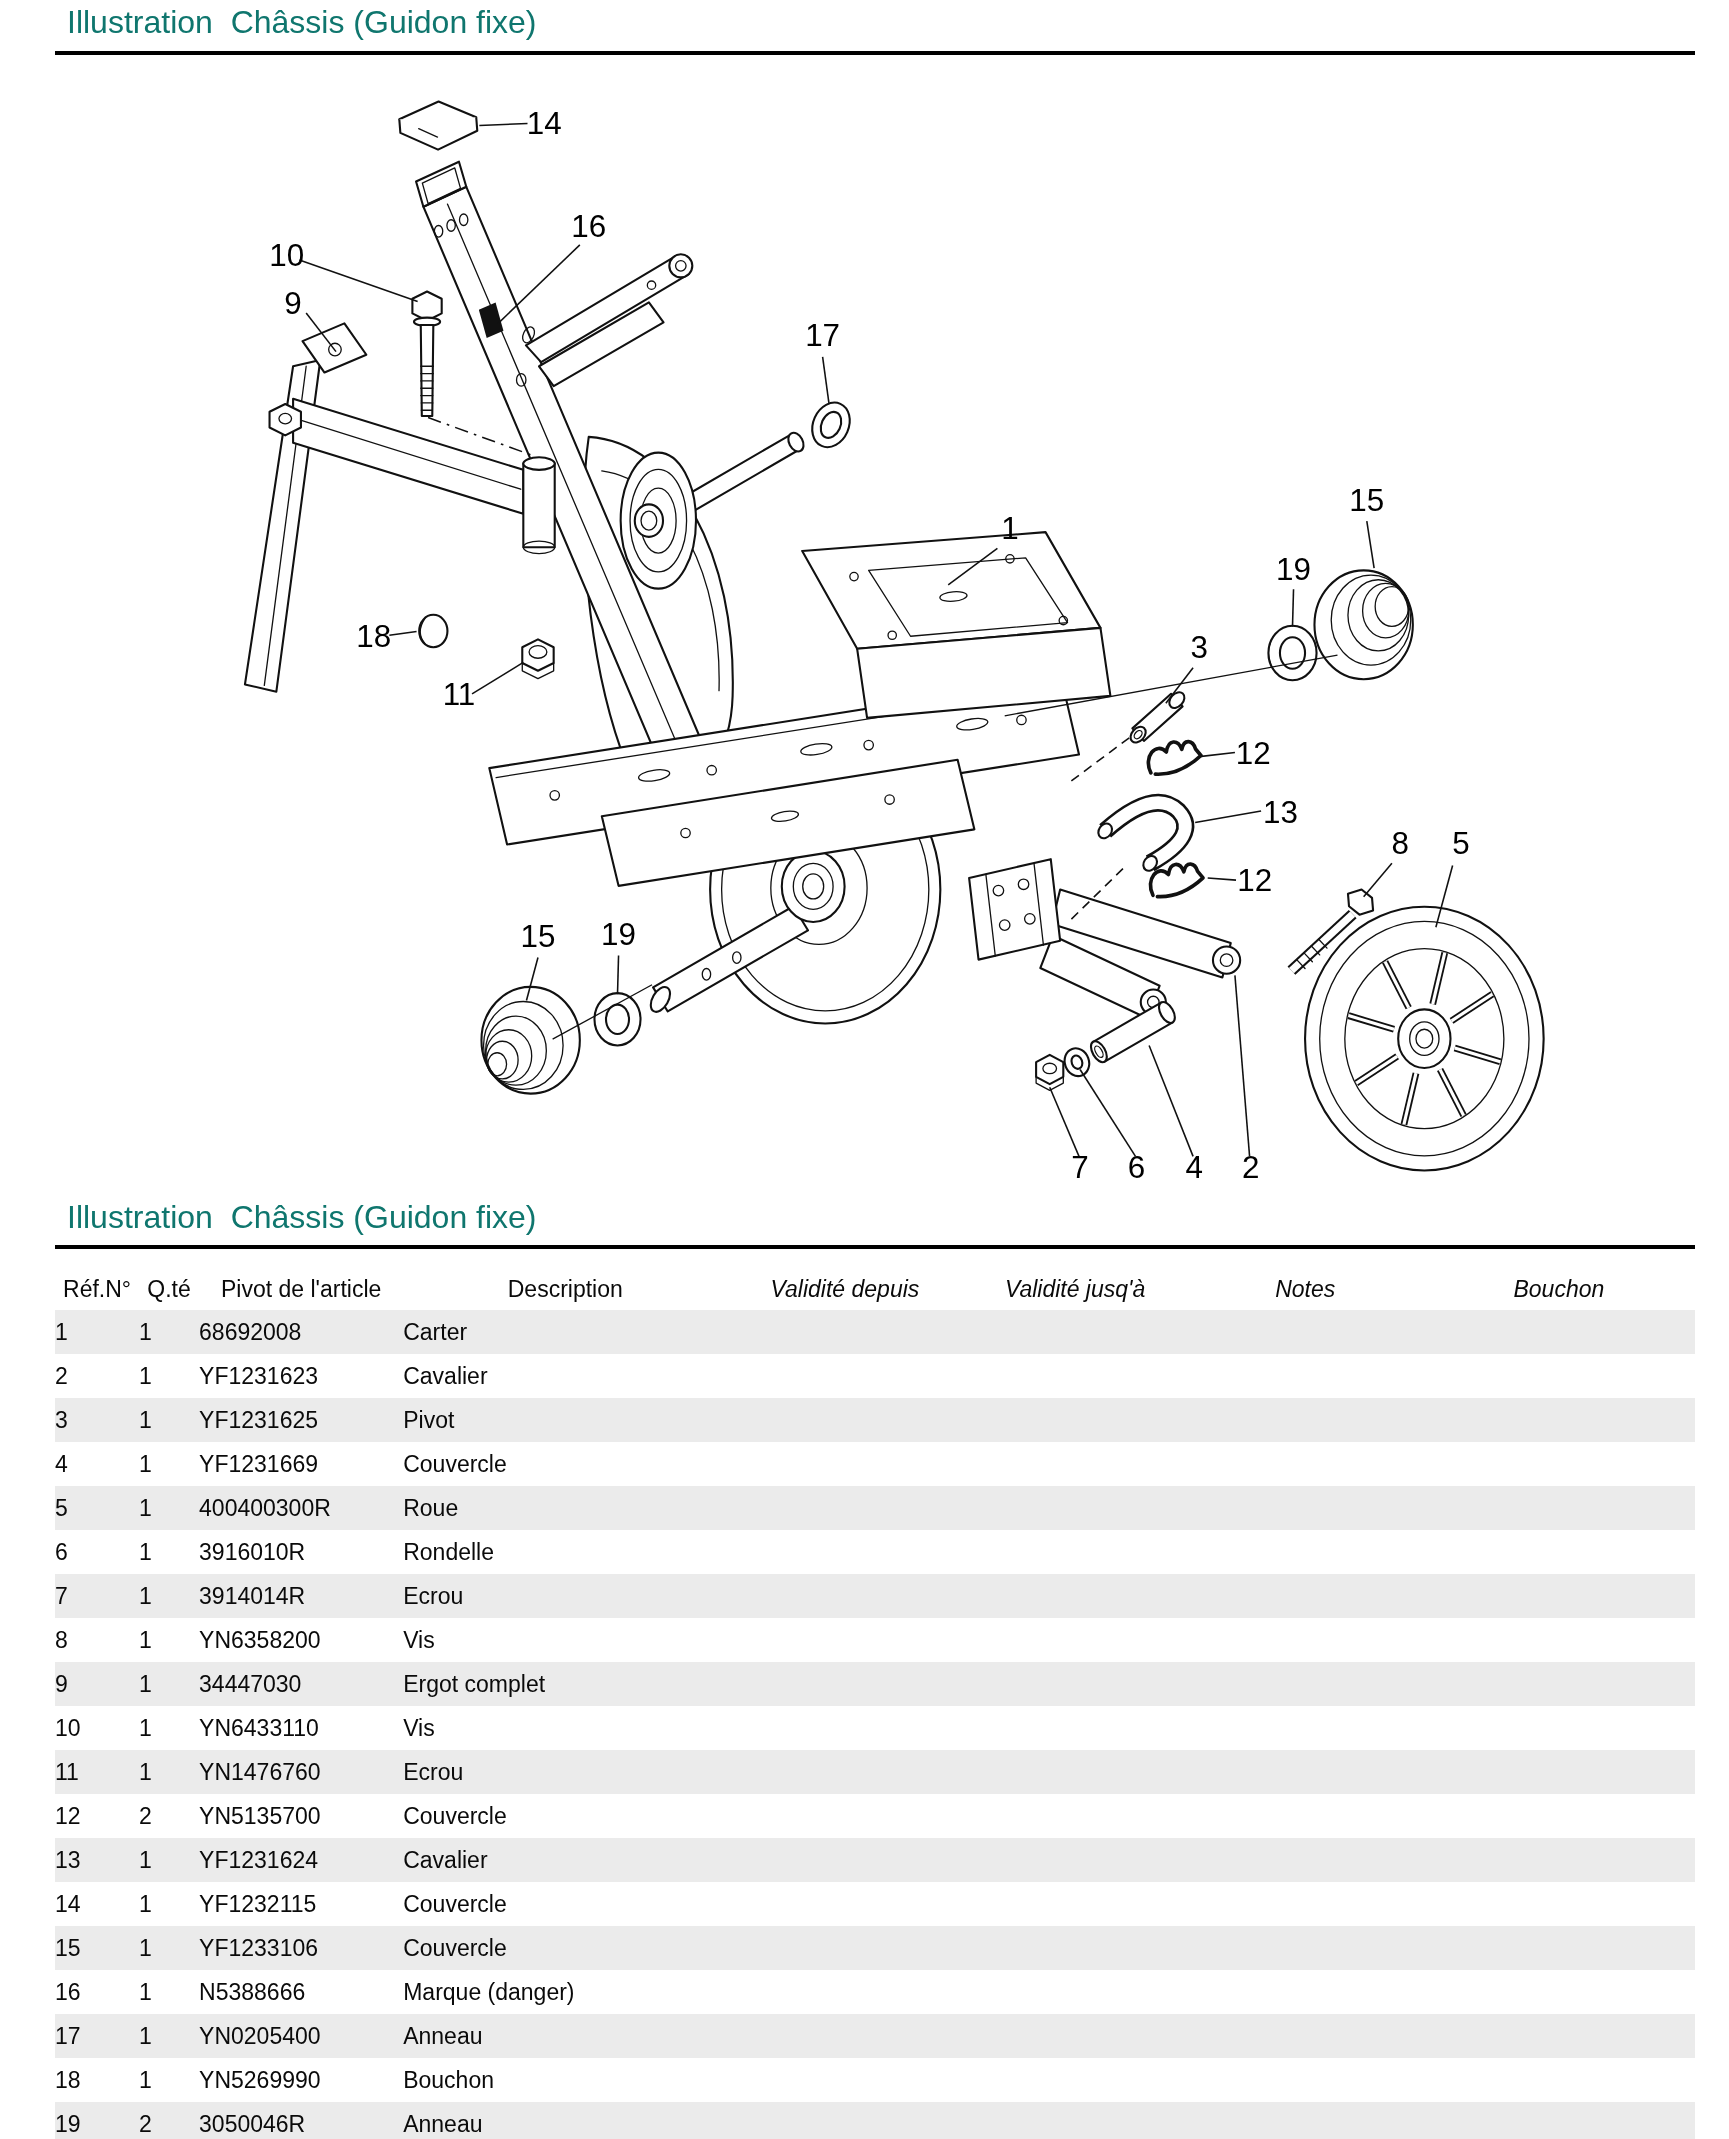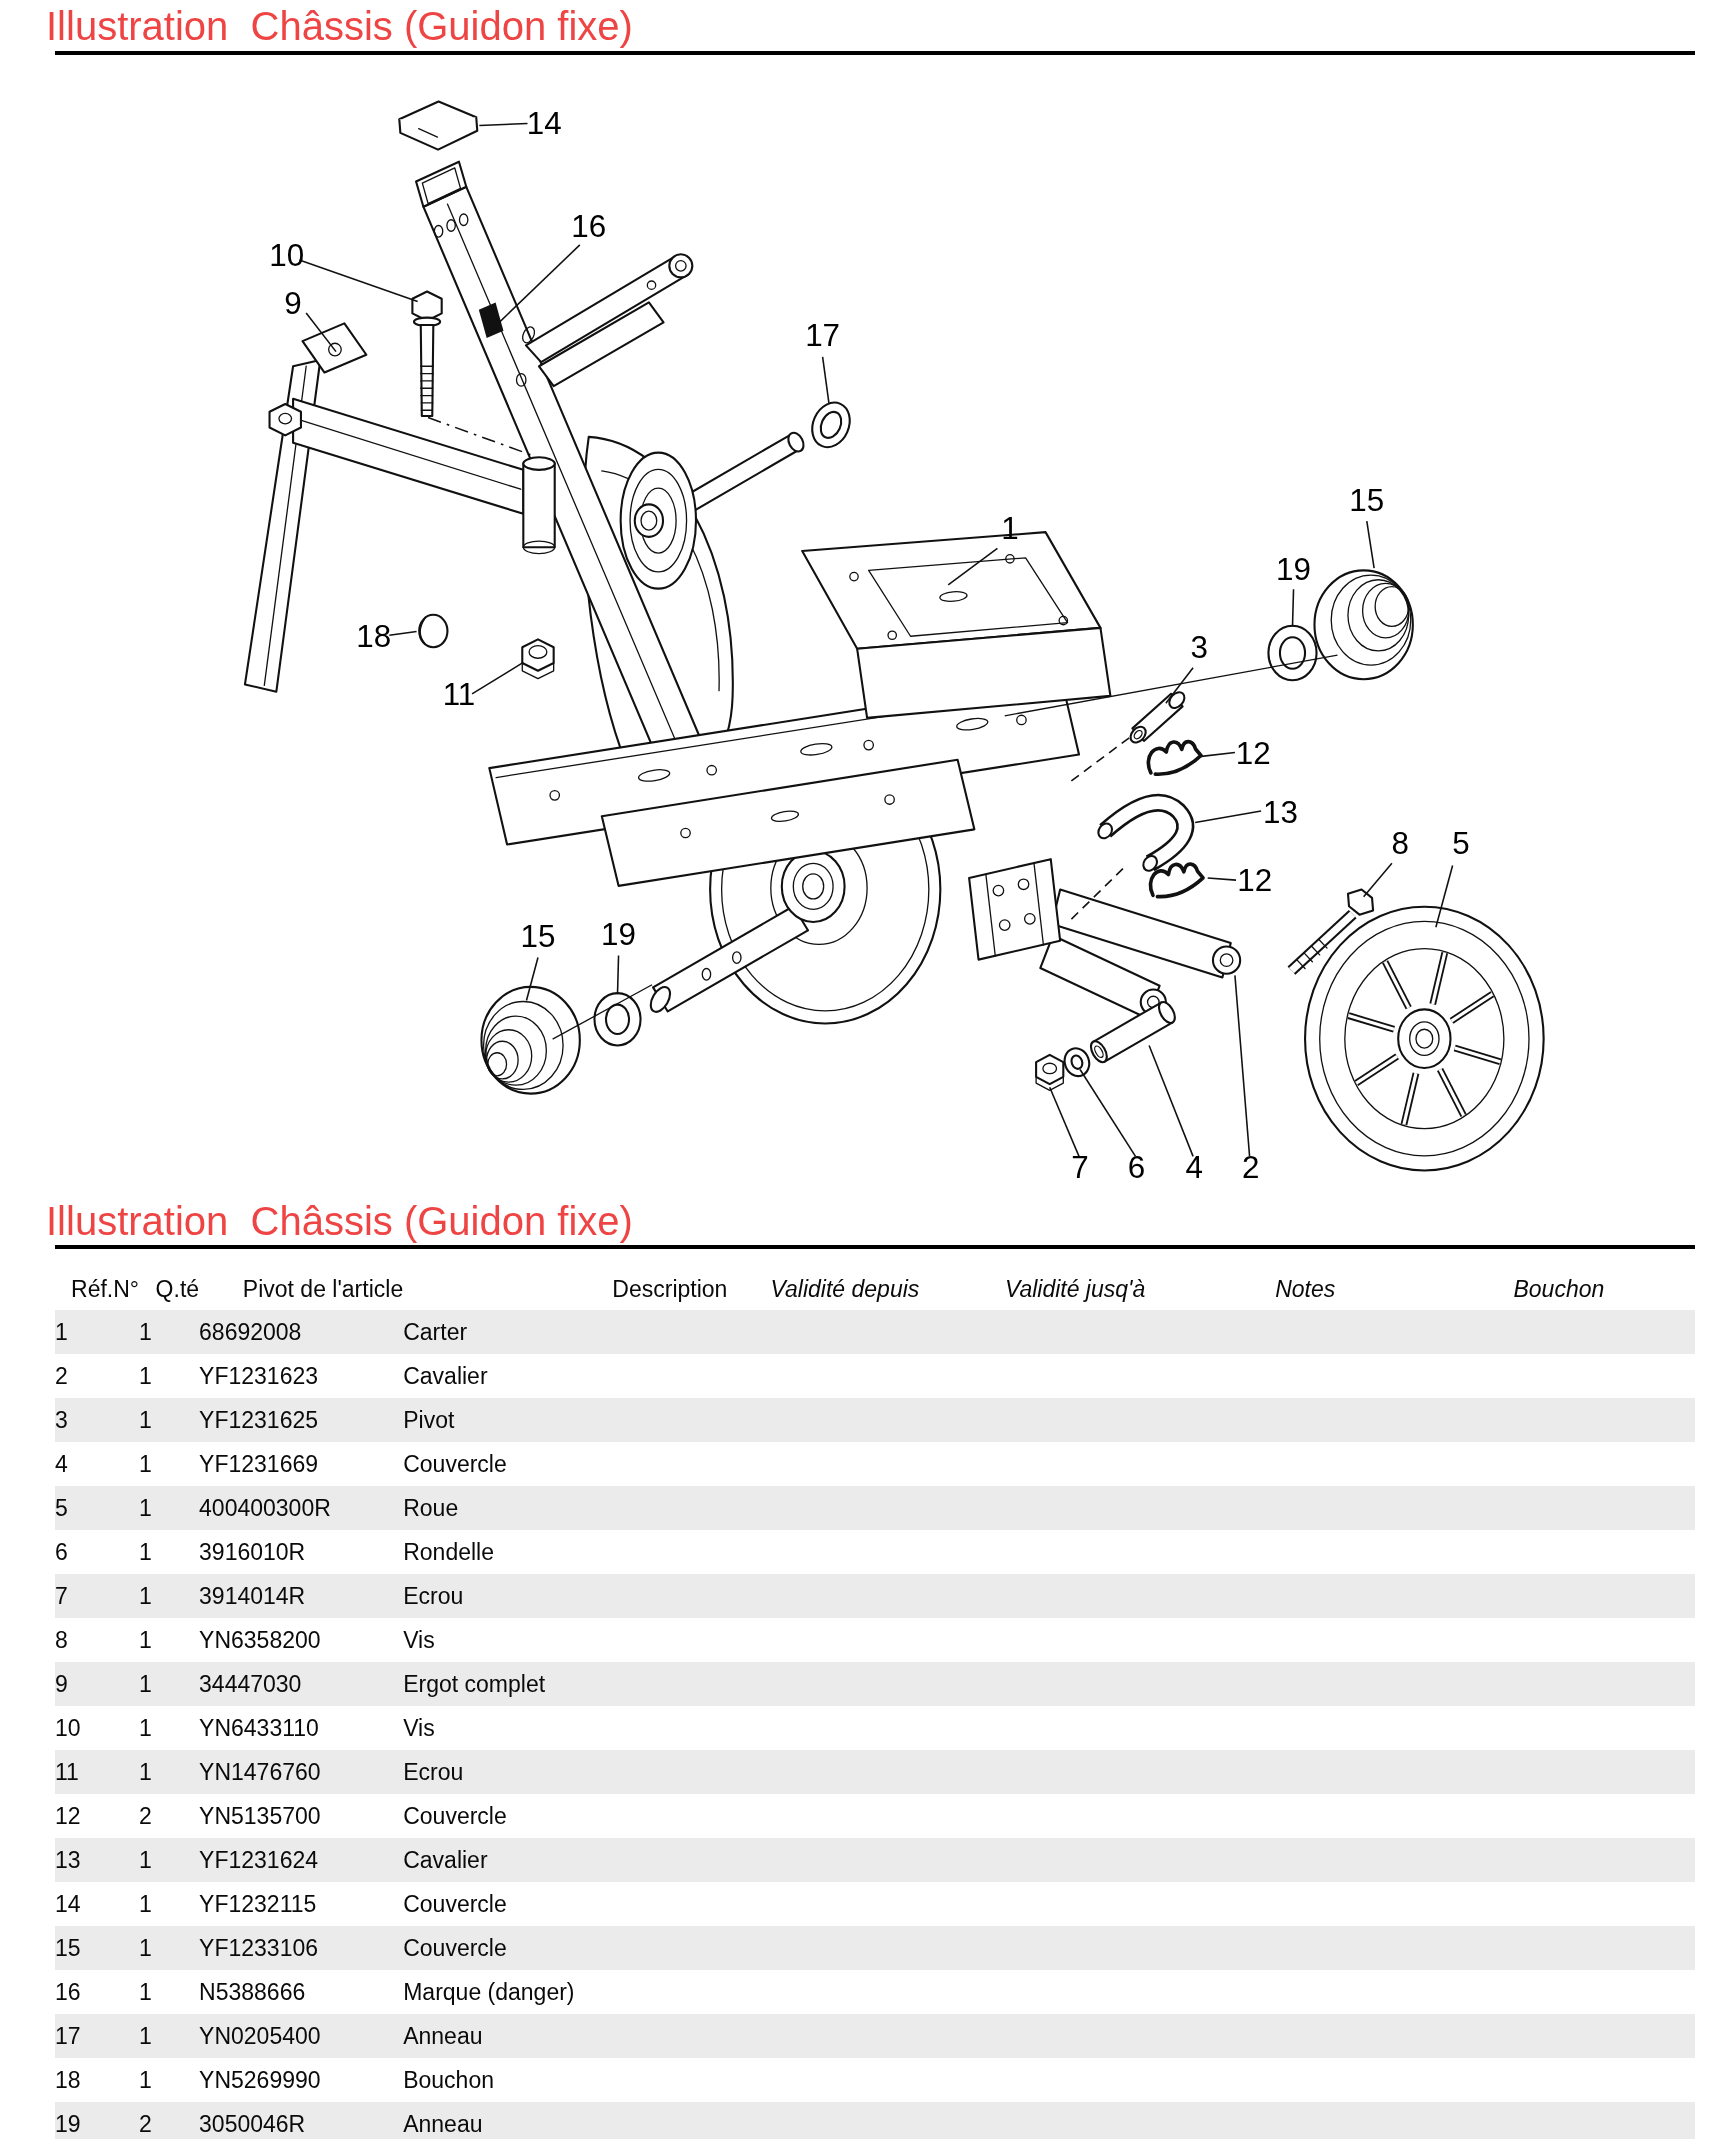--- a/index.html
+++ b/index.html
@@ -1,38 +1,38 @@
 <!DOCTYPE html>
 <html style="font-size:8.4px"><head>
 <meta charset="utf-8">
 <style>
   html,body{margin:0;padding:0;background:#fff;}
   body{width:1730px;height:2140px;overflow:hidden;position:relative;
        font-family:"Liberation Sans",sans-serif;color:#111;}
   .page{position:absolute;inset:0;background:#fff;}
-  .title{position:absolute;left:46px;width:1640px;font-size:40px;color:#ef4444;
+  .title{position:absolute;left:67px;width:1640px;font-size:32px;color:#0f766e;
          white-space:pre;letter-spacing:0px;}
   .title1{top:4.2px;}
   .title2{top:1199px;}
   .rule{position:absolute;left:55px;width:1640px;height:3.7px;background:#000;}
   .rule1{top:51px;}
   .rule2{top:1245px;}
   svg.diagram{position:absolute;left:0;top:0;}
   .o{fill:none;stroke:#111;stroke-width:4;stroke-linejoin:round;stroke-linecap:round;}
   .w{fill:#fff;stroke:#111;stroke-width:4;stroke-linejoin:round;}
   .t{stroke-width:2.5;}
   .blk{fill:#111;stroke:none;}
   .ld{stroke:#111;stroke-width:3;fill:none;}
   .dd{stroke-dasharray:26 12 5 12;}
   .da{stroke-dasharray:18 12;}
   .cl{font-family:"Liberation Sans",sans-serif;font-size:60px;fill:#000;text-anchor:middle;}
   .tablewrap{position:absolute;left:55px;top:1268px;width:1640px;}
   table{border-collapse:collapse;width:1640px;table-layout:fixed;font-size:23px;color:#0a0a0a;}
   th{font-weight:normal;height:42px;vertical-align:middle;padding:0;}
-  th.l{text-align:right;}
+  th.l{text-align:center;}
   th.c{text-align:center;font-style:italic;}
   td{height:44px;vertical-align:middle;padding:0;text-align:left;overflow:hidden;white-space:nowrap;}
   tr.odd{background:#ebebeb;}
 </style>
 </head>
 <body>
 
 <div class="page">
 
   <div class="title title1">Illustration  Châssis (Guidon fixe)</div>

